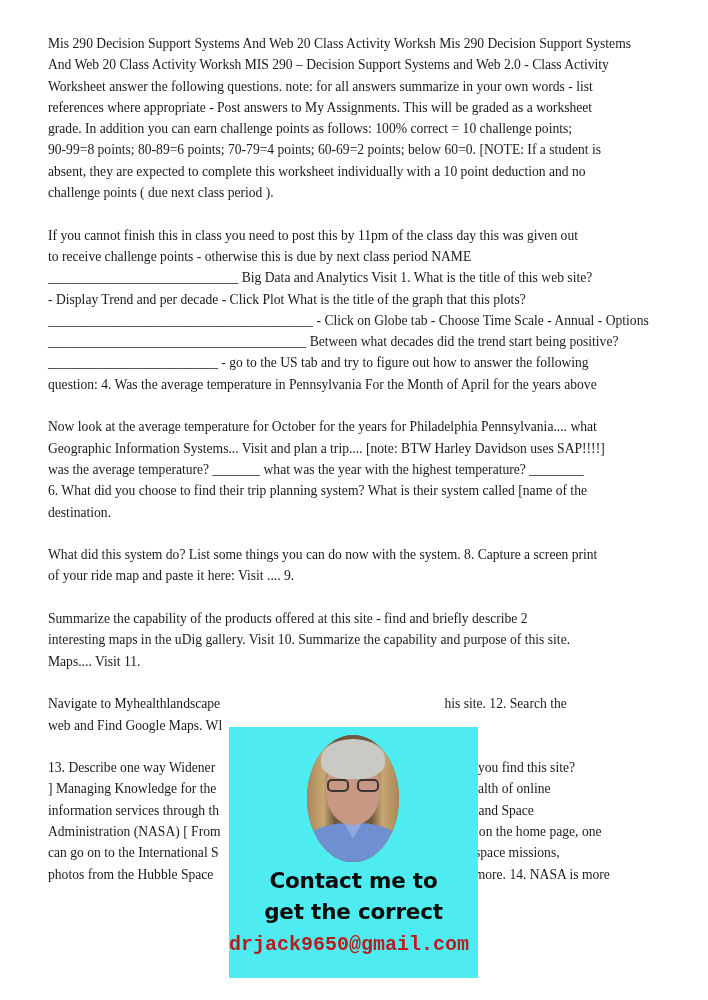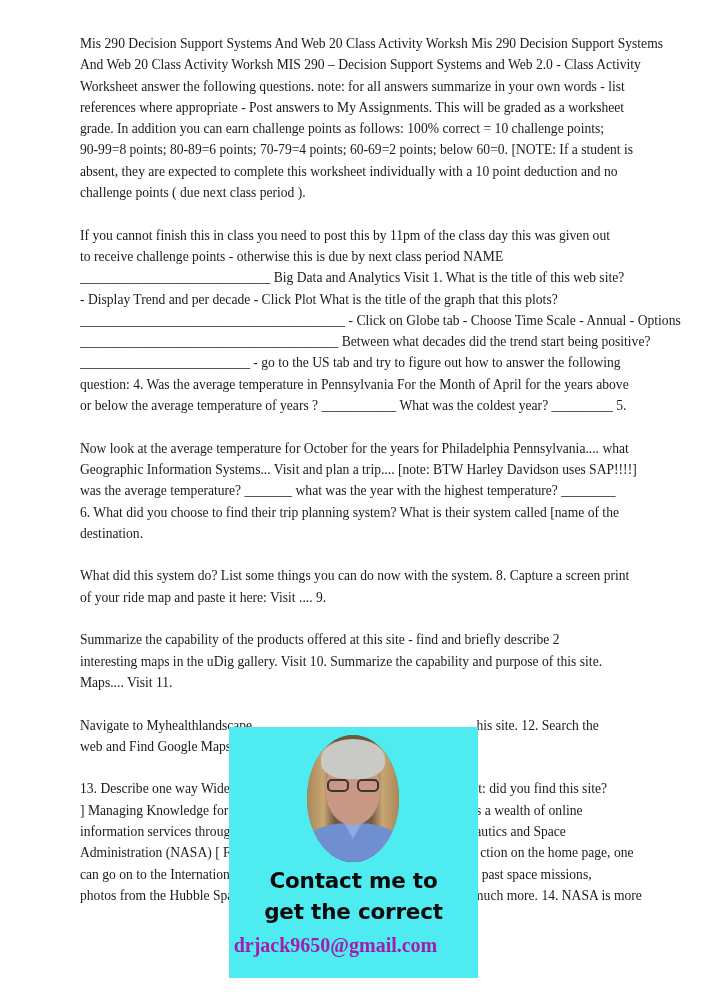--- a/index.html
+++ b/index.html
@@ -20,21 +20,20 @@
       width: 640px;
       font-family: "Liberation Serif", "DejaVu Serif", serif;
       font-size: 13.6px;
       line-height: 21.3px;
       color: #1a1a1a;
     }
     .line {
       display: block;
       white-space: pre;
       height: 21.3px;
-      margin-left: 32px;
     }
     .gap {
       display: block;
       height: 21.3px;
     }
     .overlay {
       position: absolute;
       left: 229px;
       top: 727px;
       width: 249px;
@@ -122,25 +121,25 @@
       line-height: 31px;
       color: #0a0a0a;
       letter-spacing: -0.2px;
     }
     .email {
       position: absolute;
       left: 0;
       top: 205px;
       width: 213px;
       text-align: center;
-      font-family: Liberation Serif, serif;
+      font-family: Liberation Mono, monospace;
       font-weight: bold;
       font-size: 20px;
       line-height: 26px;
-      color: #a21caf;
+      color: #b91c1c;
     }
   </style>
 </head>
 <body>
 
 <div class="page">
   <div>
     <span class="line">Mis 290 Decision Support Systems And Web 20 Class Activity Worksh Mis 290 Decision Support Systems</span>
     <span class="line">And Web 20 Class Activity Worksh MIS 290 – Decision Support Systems and Web 2.0 - Class Activity</span>
     <span class="line">Worksheet answer the following questions. note: for all answers summarize in your own words - list</span>
@@ -154,21 +153,20 @@
 
   <div>
     <span class="line">If you cannot finish this in class you need to post this by 11pm of the class day this was given out</span>
     <span class="line">to receive challenge points - otherwise this is due by next class period NAME</span>
     <span class="line">____________________________ Big Data and Analytics Visit 1. What is the title of this web site?</span>
     <span class="line">- Display Trend and per decade - Click Plot What is the title of the graph that this plots?</span>
     <span class="line">_______________________________________ - Click on Globe tab - Choose Time Scale - Annual - Options</span>
     <span class="line">______________________________________ Between what decades did the trend start being positive?</span>
     <span class="line">_________________________ - go to the US tab and try to figure out how to answer the following</span>
     <span class="line">question: 4. Was the average temperature in Pennsylvania For the Month of April for the years above</span>
-    <span class="line">or below the average temperature of years ? ___________ What was the coldest year? _________ 5.</span>
   </div>
   <span class="gap"></span>
 
   <div>
     <span class="line">Now look at the average temperature for October for the years for Philadelphia Pennsylvania.... what</span>
     <span class="line">Geographic Information Systems... Visit and plan a trip.... [note: BTW Harley Davidson uses SAP!!!!]</span>
     <span class="line">was the average temperature? _______ what was the year with the highest temperature? ________</span>
     <span class="line">6. What did you choose to find their trip planning system? What is their system called [name of the</span>
     <span class="line">destination.</span>
   </div>

